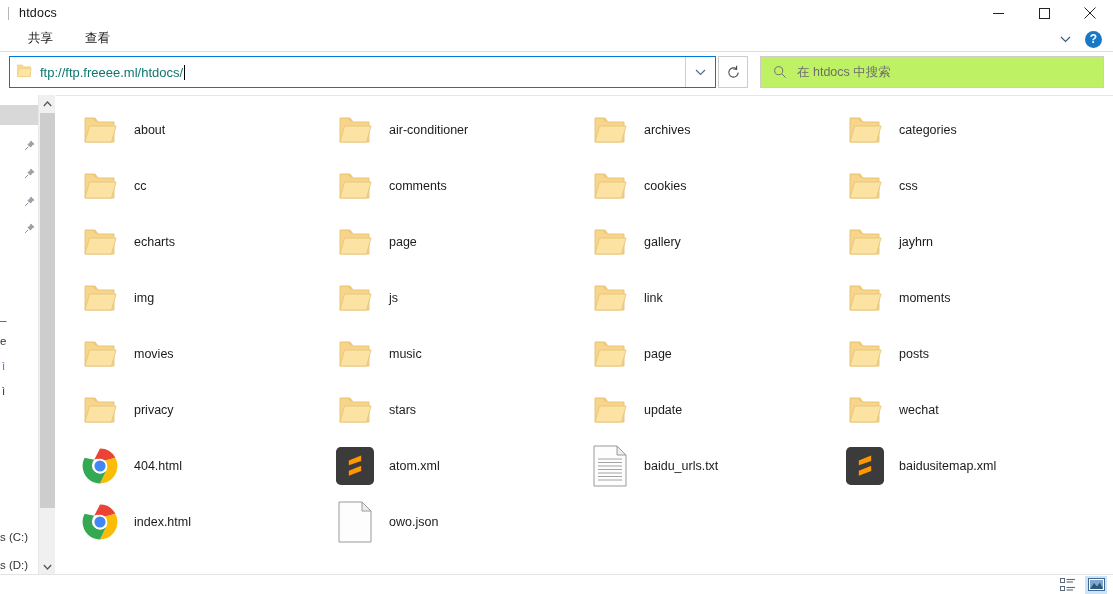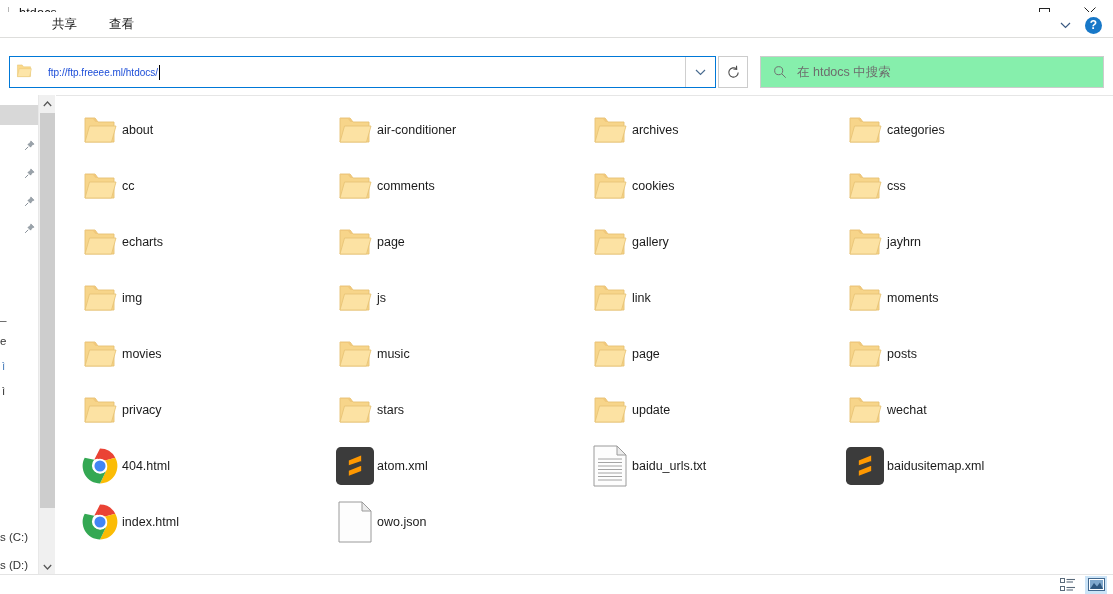--- a/index.html
+++ b/index.html
@@ -30,24 +30,23 @@
     position: absolute; right: 0; top: 0; height: 26px; display: flex;
   }
   .win-btn {
     width: 46px; height: 26px; display: flex; align-items: center; justify-content: center;
     cursor: default;
   }
   .win-btn svg { display:block; }
 
   
   .ribbon {
-    position: absolute; top: 12px; left: 0; width: 1113px; height: 26px;
+    position: absolute; top: 26px; left: 0; width: 1113px; height: 26px;
     background: #ffffff; display: flex; align-items: center;
     border-bottom: 1px solid #dededc;
-    padding-left: 24px;
   }
   .ribbon-tab {
     font-size: 12.5px; color: #1a1a1a; padding: 3px 10px; margin-left: 12px;
     cursor: default;
   }
   .ribbon-tab:first-of-type { margin-left: 18px; }
   .ribbon-right { position: absolute; right: 6px; top: 0; height: 26px; display:flex; align-items:center; gap: 10px; }
   .ribbon-chev { width: 20px; height: 20px; display:flex; align-items:center; justify-content:center; }
   .help-icon {
     width: 17px; height: 17px; border-radius: 50%;
@@ -61,39 +60,39 @@
     position: absolute; top: 53px; left: 0; width: 1113px; height: 40px;
     background: #ffffff; display: flex; align-items: center;
   }
   .addr-box {
     position: absolute; left: 9px; top: 56px; width: 707px; height: 32px;
     border: 1px solid #0078d7; background: #fff;
     display: flex; align-items: center;
   }
   .addr-folder-ico { margin-left: 6px; }
   .addr-text {
-    margin-left: 16px; font-size: 10px; color: #1d4ed8; white-space: nowrap;
+    margin-left: 8px; font-size: 13px; color: #0f766e; white-space: nowrap;
   }
   .addr-caret {
     display:inline-block; width:1px; height:15px; background:#000; margin-left:1px;
     vertical-align: middle;
   }
   .addr-drop {
     position: absolute; right: 0; top: 0; width: 30px; height: 30px;
     border-left: 1px solid #cfcfcf;
     display:flex; align-items:center; justify-content:center;
   }
   .refresh-btn {
     position: absolute; left: 718px; top: 56px; width: 30px; height: 32px;
     border: 1px solid #ccc; background: #fff;
     display: flex; align-items: center; justify-content: center;
   }
   .search-box {
     position: absolute; left: 760px; top: 56px; width: 344px; height: 32px;
-    border: 1px solid #cccccc; background: #86efac;
+    border: 1px solid #cccccc; background: #bef264;
     display: flex; align-items: center;
   }
   .search-ico { margin-left: 12px; display:flex; }
   .search-ph {
     margin-left: 10px; font-size: 12.5px; color: #6d6d6d;
   }
 
   
   .navpane {
     position: absolute; left: 0; top: 95px; width: 38px; height: 480px;
@@ -131,21 +130,21 @@
     background: #ffffff; border-top: 1px solid #e6e6e6;
   }
   .grid {
     position: absolute; left: 0; top: 0; width: 1057px;
     display: grid;
     grid-template-columns: repeat(4, 255px);
     grid-auto-rows: 56px;
     padding-top: 6px;
   }
   .item {
-    display: flex; align-items: center; 
+    display: flex; align-items: center; gap: 12px;
     padding-left: 25px; height: 56px; cursor: default;
   }
   .item-ico {
     width: 38px; height: 44px; flex: 0 0 38px;
     display: flex; align-items: center; justify-content: center;
   }
   .item-label {
     font-size: 12.5px; color: #1b1b1b; padding: 1px 3px;
     white-space: nowrap; overflow: hidden; text-overflow: ellipsis;
     max-width: 170px;

